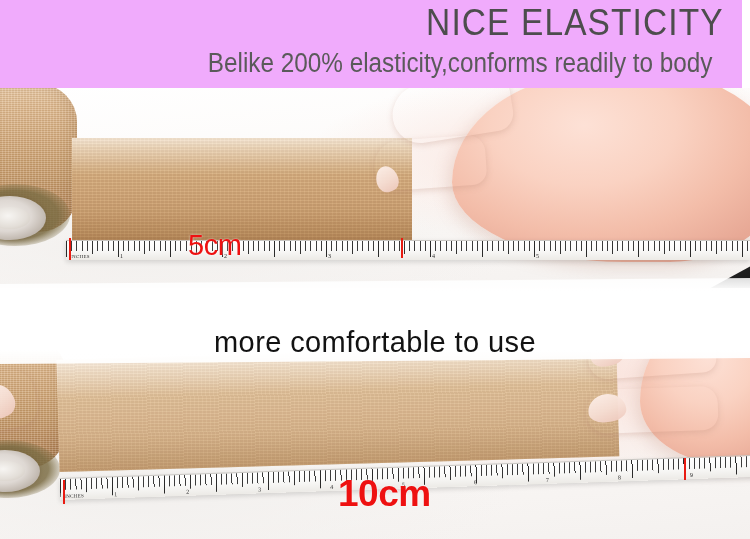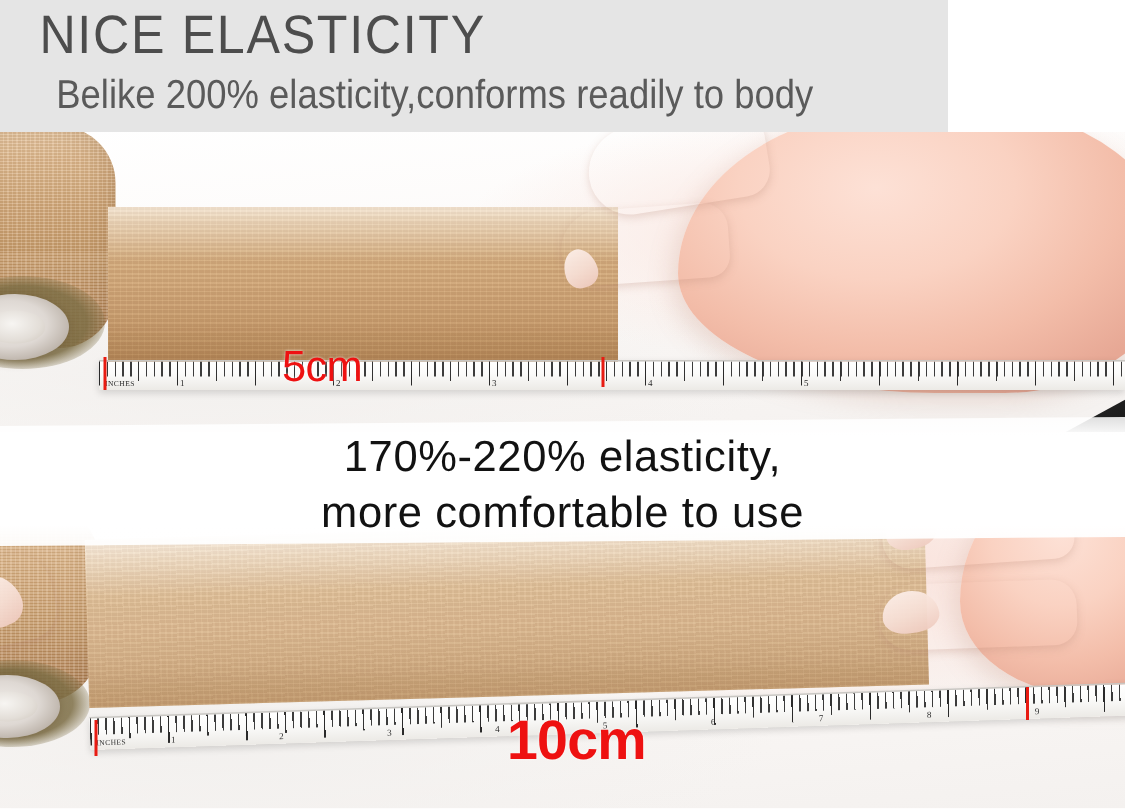--- a/index.html
+++ b/index.html
@@ -10,23 +10,23 @@
     overflow:hidden;
   }
   #page {
     position:relative;
     width:750px; height:539px;
     background:#ffffff;
   }
 
   
   .header {
-    position:absolute; left:0; top:0; width:632px; height:88px;
-    background:#e5e5e5;
-    text-align:left;
+    position:absolute; left:0; top:0; width:742px; height:88px;
+    background:#f0abfc;
+    text-align:right;
   }
   .title {
     position:absolute; left:0; top:2px; width:750px;
     font-size:36px; font-weight:400; letter-spacing:1.2px;
     color:#4d4d4d;
     font-family:"Liberation Sans", sans-serif;
     transform:scaleX(0.93);
   }
   .subtitle {
     position:absolute; left:0; top:48px; width:750px;
@@ -307,16 +307,15 @@
       <div class="ruler-num" style="left:558px;">8</div>
       <div class="ruler-num" style="left:630px;">9</div>
     </div>
     <div class="red-mark" style="left:63px; top:192px; height:24px;"></div>
     <div class="red-mark" style="left:684px; top:170px; height:22px;"></div>
   </div>
 
   <div class="measure" id="measure-10cm">10cm</div>
 
   <div class="caption-band"></div>
-  <div class="caption-line" id="caption-line-1">170%-220% elasticity,</div>
   <div class="caption-line" id="caption-line-2">more comfortable to use</div>
 
 </div>
 
 </body></html>

